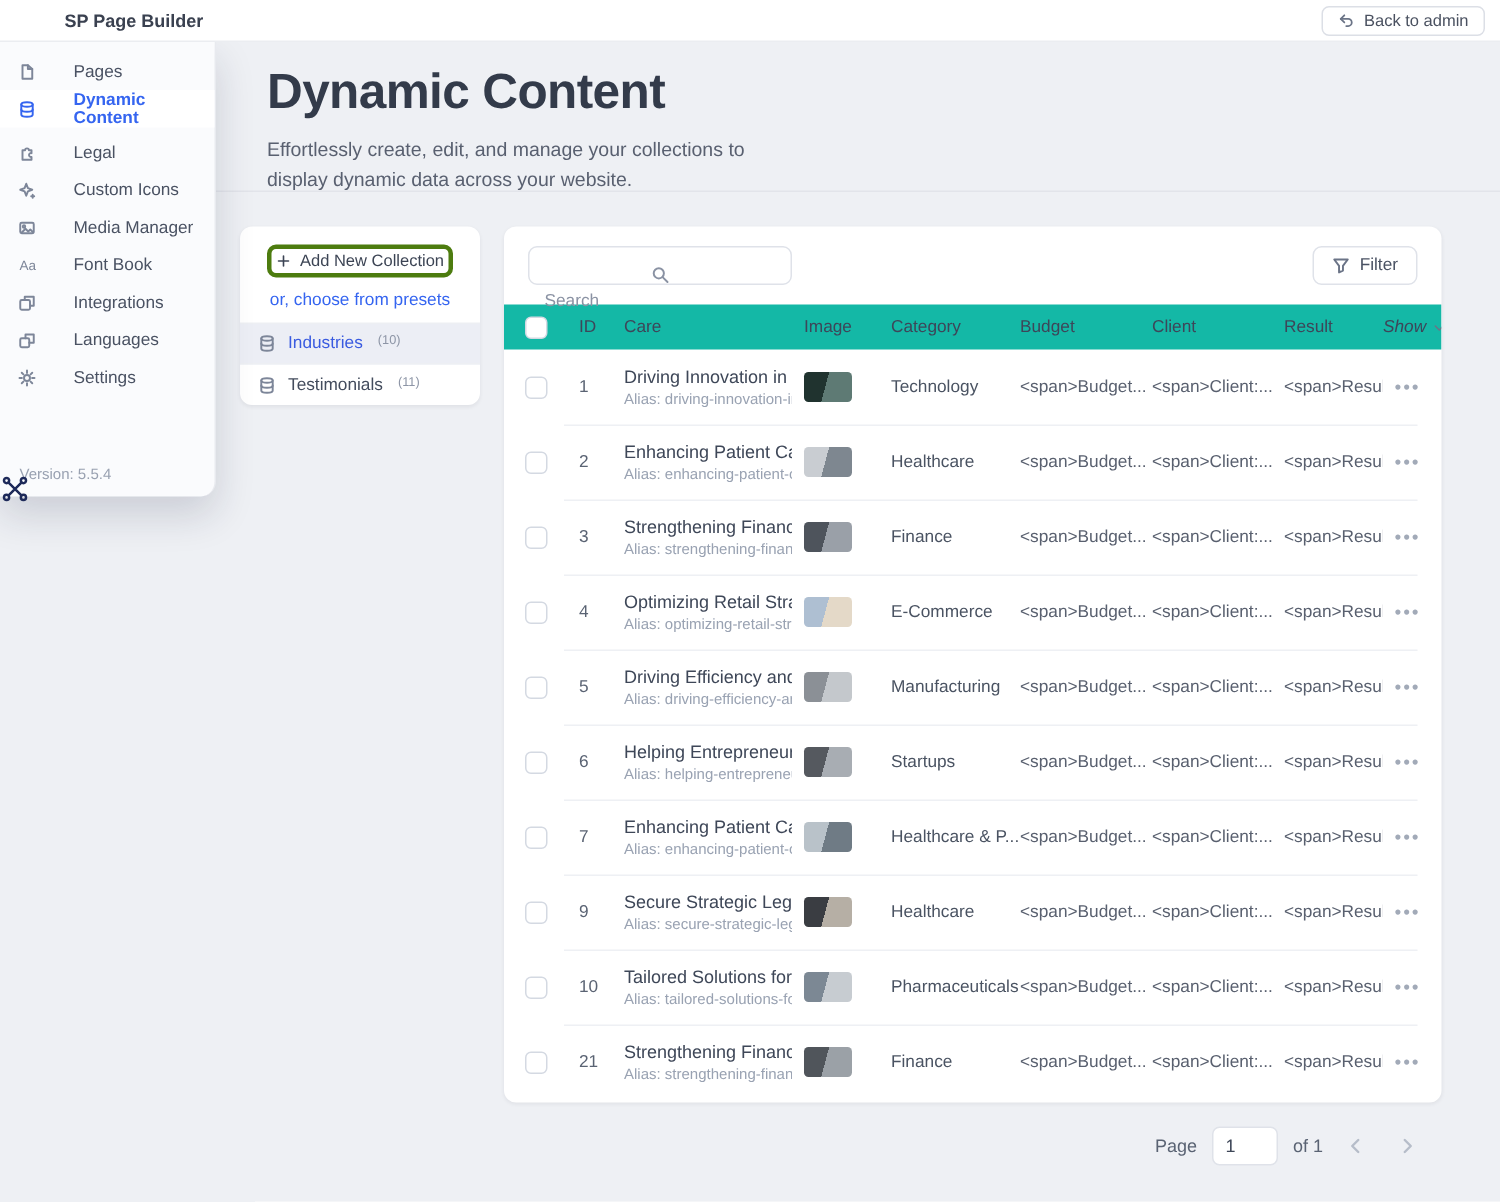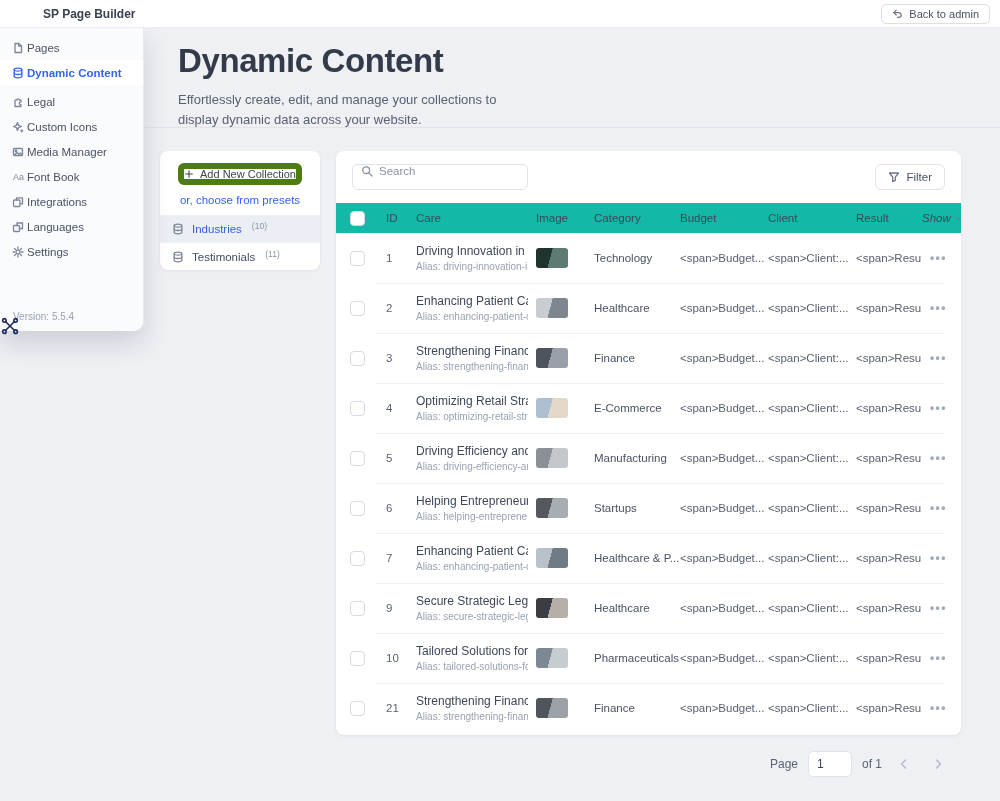--- a/index.html
+++ b/index.html
@@ -21,52 +21,52 @@
   .main { position:absolute; left:0; top:28px; width:1000px; height:773px; background:#eef0f4; }
   .hero-divider { position:absolute; left:0; top:99px; width:1000px; height:1px; background:#e2e4ea; }
   .hero { position:absolute; left:178px; top:14px; width:330px; }
   .hero h1 { font-size:33px; font-weight:700; letter-spacing:-0.4px; color:#333b4a; }
   .hero p { margin-top:10px; font-size:13px; line-height:1.55; color:#596070; }
 
   
   .sidebar { position:absolute; left:0; top:0; width:144px; height:303px; background:#fafbfd;
              border-right:1px solid #e8eaef; border-radius:0 0 10px 0;
              box-shadow:0 12px 26px rgba(25,32,60,.16); z-index:10; padding-top:7px; }
-  .side-item { height:25px; display:flex; align-items:center; gap:2px; padding:0 12px;
+  .side-item { height:25px; display:flex; align-items:center; gap:24px; padding:0 12px;
                font-size:11.5px; color:#4a5263; cursor:pointer; }
   .side-item .icon { width:13px; color:#7d8699; flex:0 0 13px; }
   .side-item.active { background:#fff; color:#3565F0; font-weight:700; }
   .side-item.active .icon { color:#3565F0; }
   .side-item.gap-before { margin-top:4px; }
   .side-chevron { margin-left:auto; color:#9aa3b3; }
   .side-version { position:absolute; left:13px; bottom:9px; font-size:10px; color:#99a1b1; }
   .joomla-logo { position:absolute; left:1px; bottom:-4px; width:18px; height:18px; z-index:12; }
 
   
   .card { background:#fff; border-radius:8px; box-shadow:0 1px 3px rgba(22,28,45,.07); }
 
   
   .coll-panel { position:absolute; left:160px; top:123px; width:160px; padding-top:12px; }
   .add-coll-btn { margin:0 auto; width:124px; height:22px; display:flex; align-items:center; justify-content:center; gap:6px;
-                  background:#fff; border:6px solid #4d7c0f; border-radius:6px; font-size:11px; color:#3c4454; cursor:pointer; }
+                  background:#fff; border:3px solid #4d7c0f; border-radius:6px; font-size:11px; color:#3c4454; cursor:pointer; }
   .presets-link { display:block; text-align:center; margin:9px 0 9px; font-size:11.5px; color:#3565F0; text-decoration:none; cursor:pointer; }
   .coll-list { border-top:1px solid #edeff3; }
   .coll-item { height:27px; display:flex; align-items:center; gap:8px; padding:0 12px;
                font-size:11.5px; color:#434c5d; border-bottom:1px solid #edeff3; cursor:pointer; }
   .coll-item:last-child { border-bottom:none; border-radius:0 0 8px 8px; }
   .coll-item .icon { width:12px; color:#7d8699; flex:0 0 12px; }
   .coll-item.active { background:#eceef5; }
   .coll-item.active .label { color:#3a5be0; }
   .coll-count { font-size:8.5px; color:#8d95a6; vertical-align:super; margin-left:2px; position:relative; top:-3px; }
 
   
   .table-card { position:absolute; left:336px; top:123px; width:625px; height:584px; overflow:hidden; }
   .tbl-toolbar { height:52px; display:flex; align-items:center; padding:0 16px; gap:10px; }
   .search-box { width:176px; height:26px; border:1px solid #dfe2e9; border-radius:6px; background:#fff;
-                display:flex; align-items:flex-start; gap:6px; padding:0 8px; }
+                display:flex; align-items:center; gap:6px; padding:12px 8px;flex-direction:column; }
   .search-box .icon { color:#8a92a3; }
   .search-box input { border:none; outline:none; flex:1; font-size:11.5px; color:#3e4758; background:transparent; font-family:inherit; min-width:0; }
   .search-box input::placeholder { color:#8a92a3; }
   .tbl-spacer { flex:1; }
   .filter-btn { height:26px; padding:0 12px; display:flex; align-items:center; gap:6px; background:#fff;
                 border:1px solid #dfe2e9; border-radius:6px; font-size:11.5px; color:#4a5263; cursor:pointer; }
   .filter-btn .icon { color:#6b7487; }
   .add-item-btn { height:28px; padding:0 12px; display:flex; align-items:center; gap:6px;
                   background:#3565F0; border:none; border-radius:6px; font-size:11.5px; font-weight:700; color:#fff; cursor:pointer; }
 

